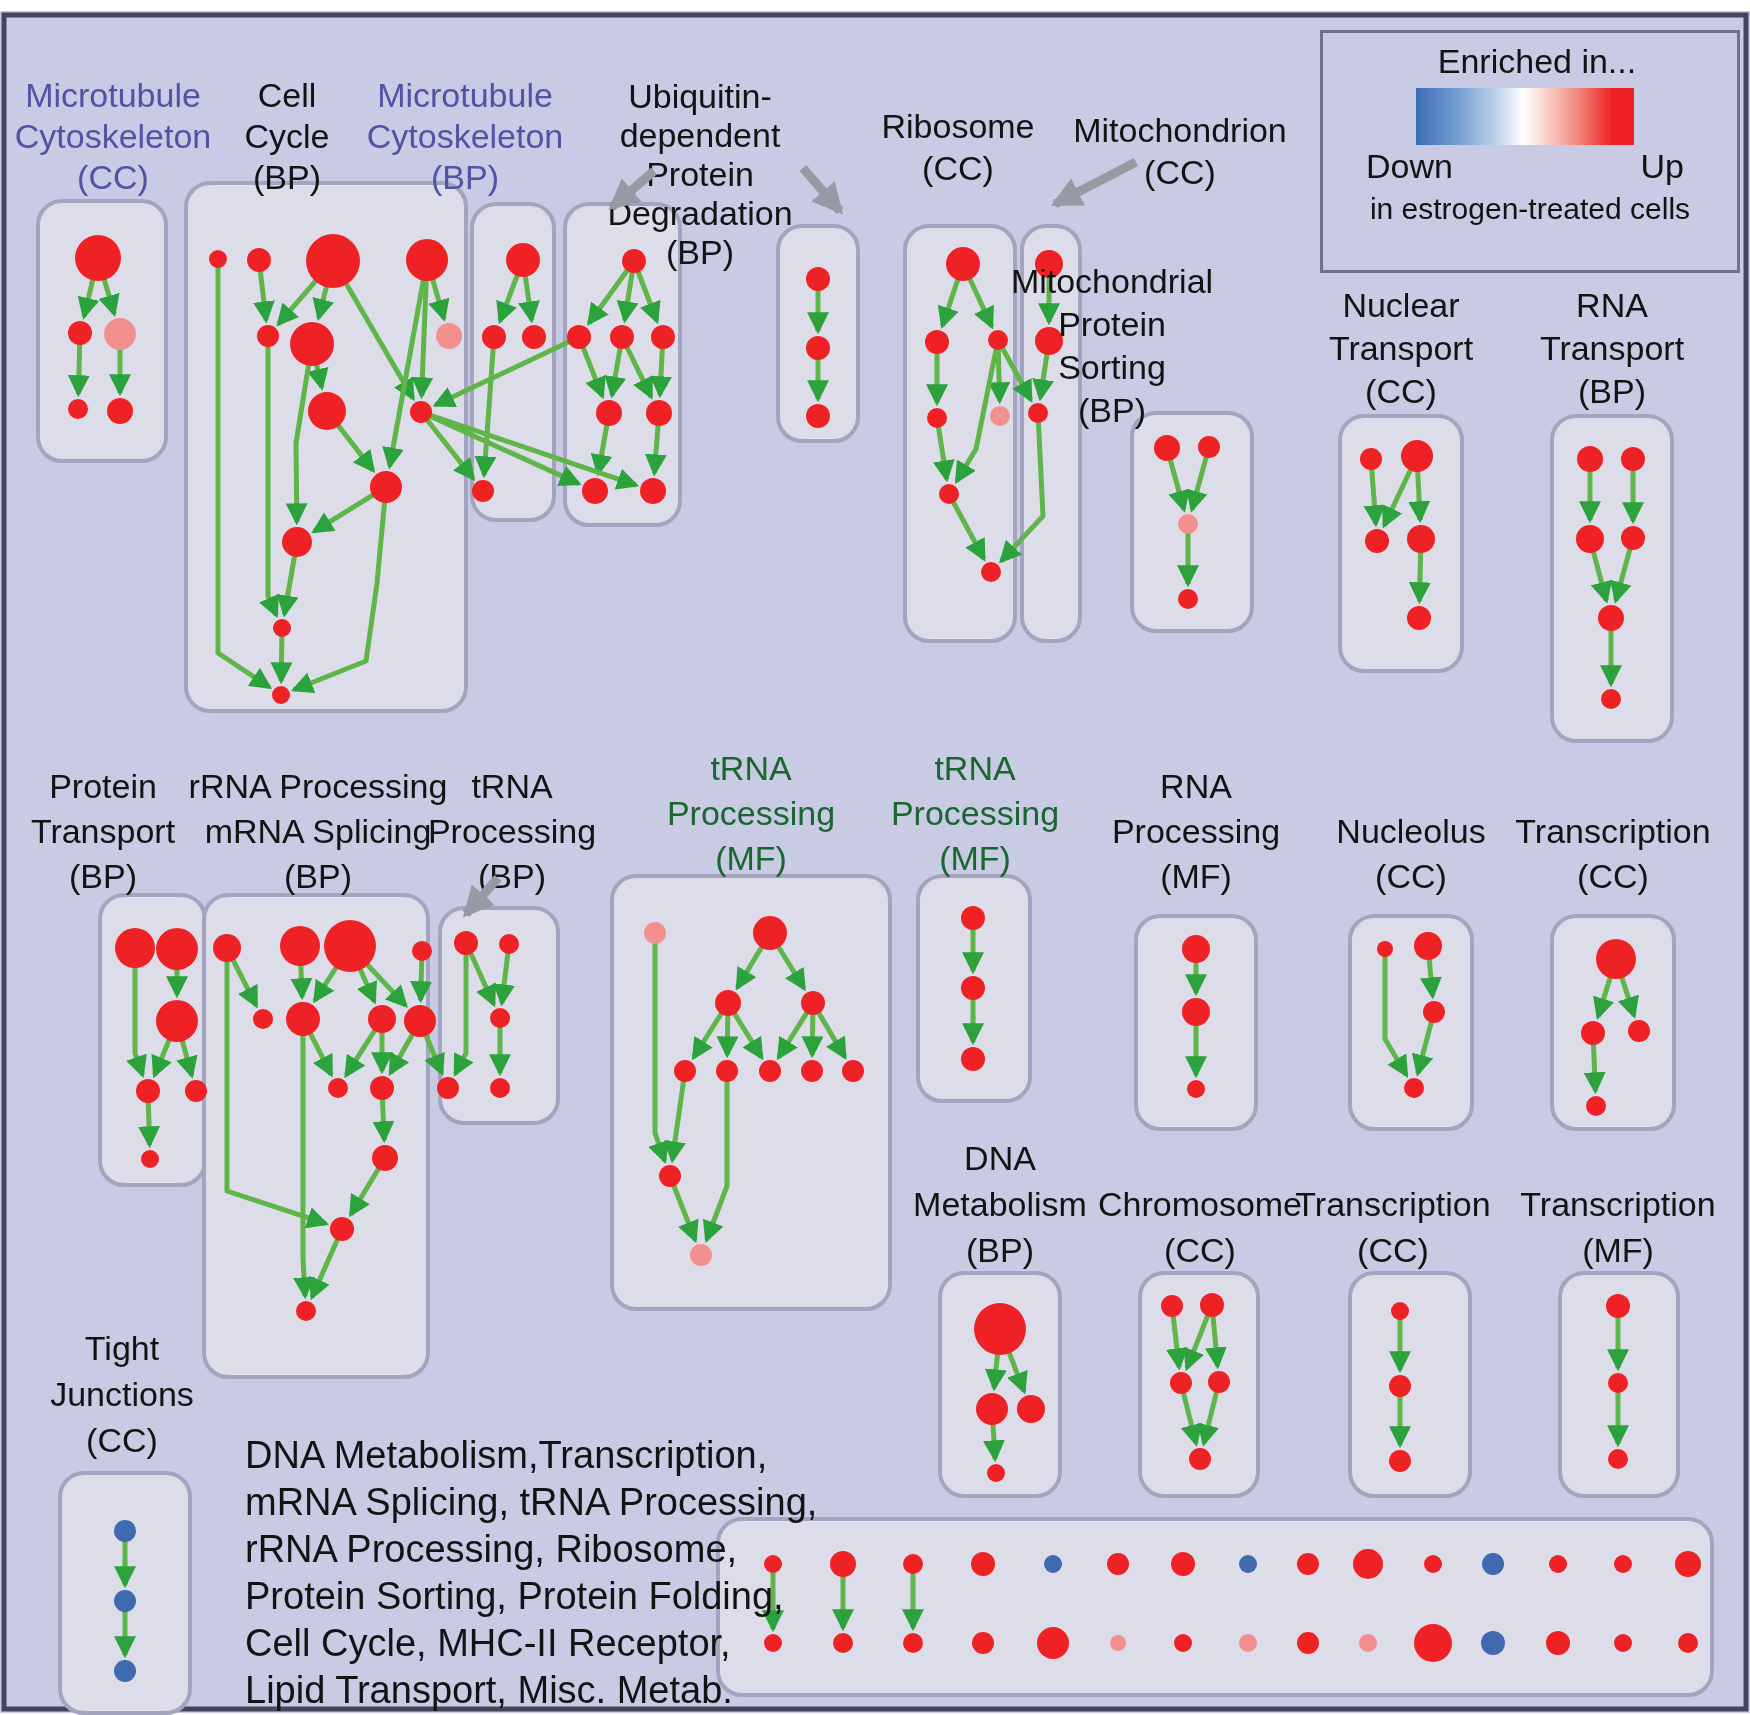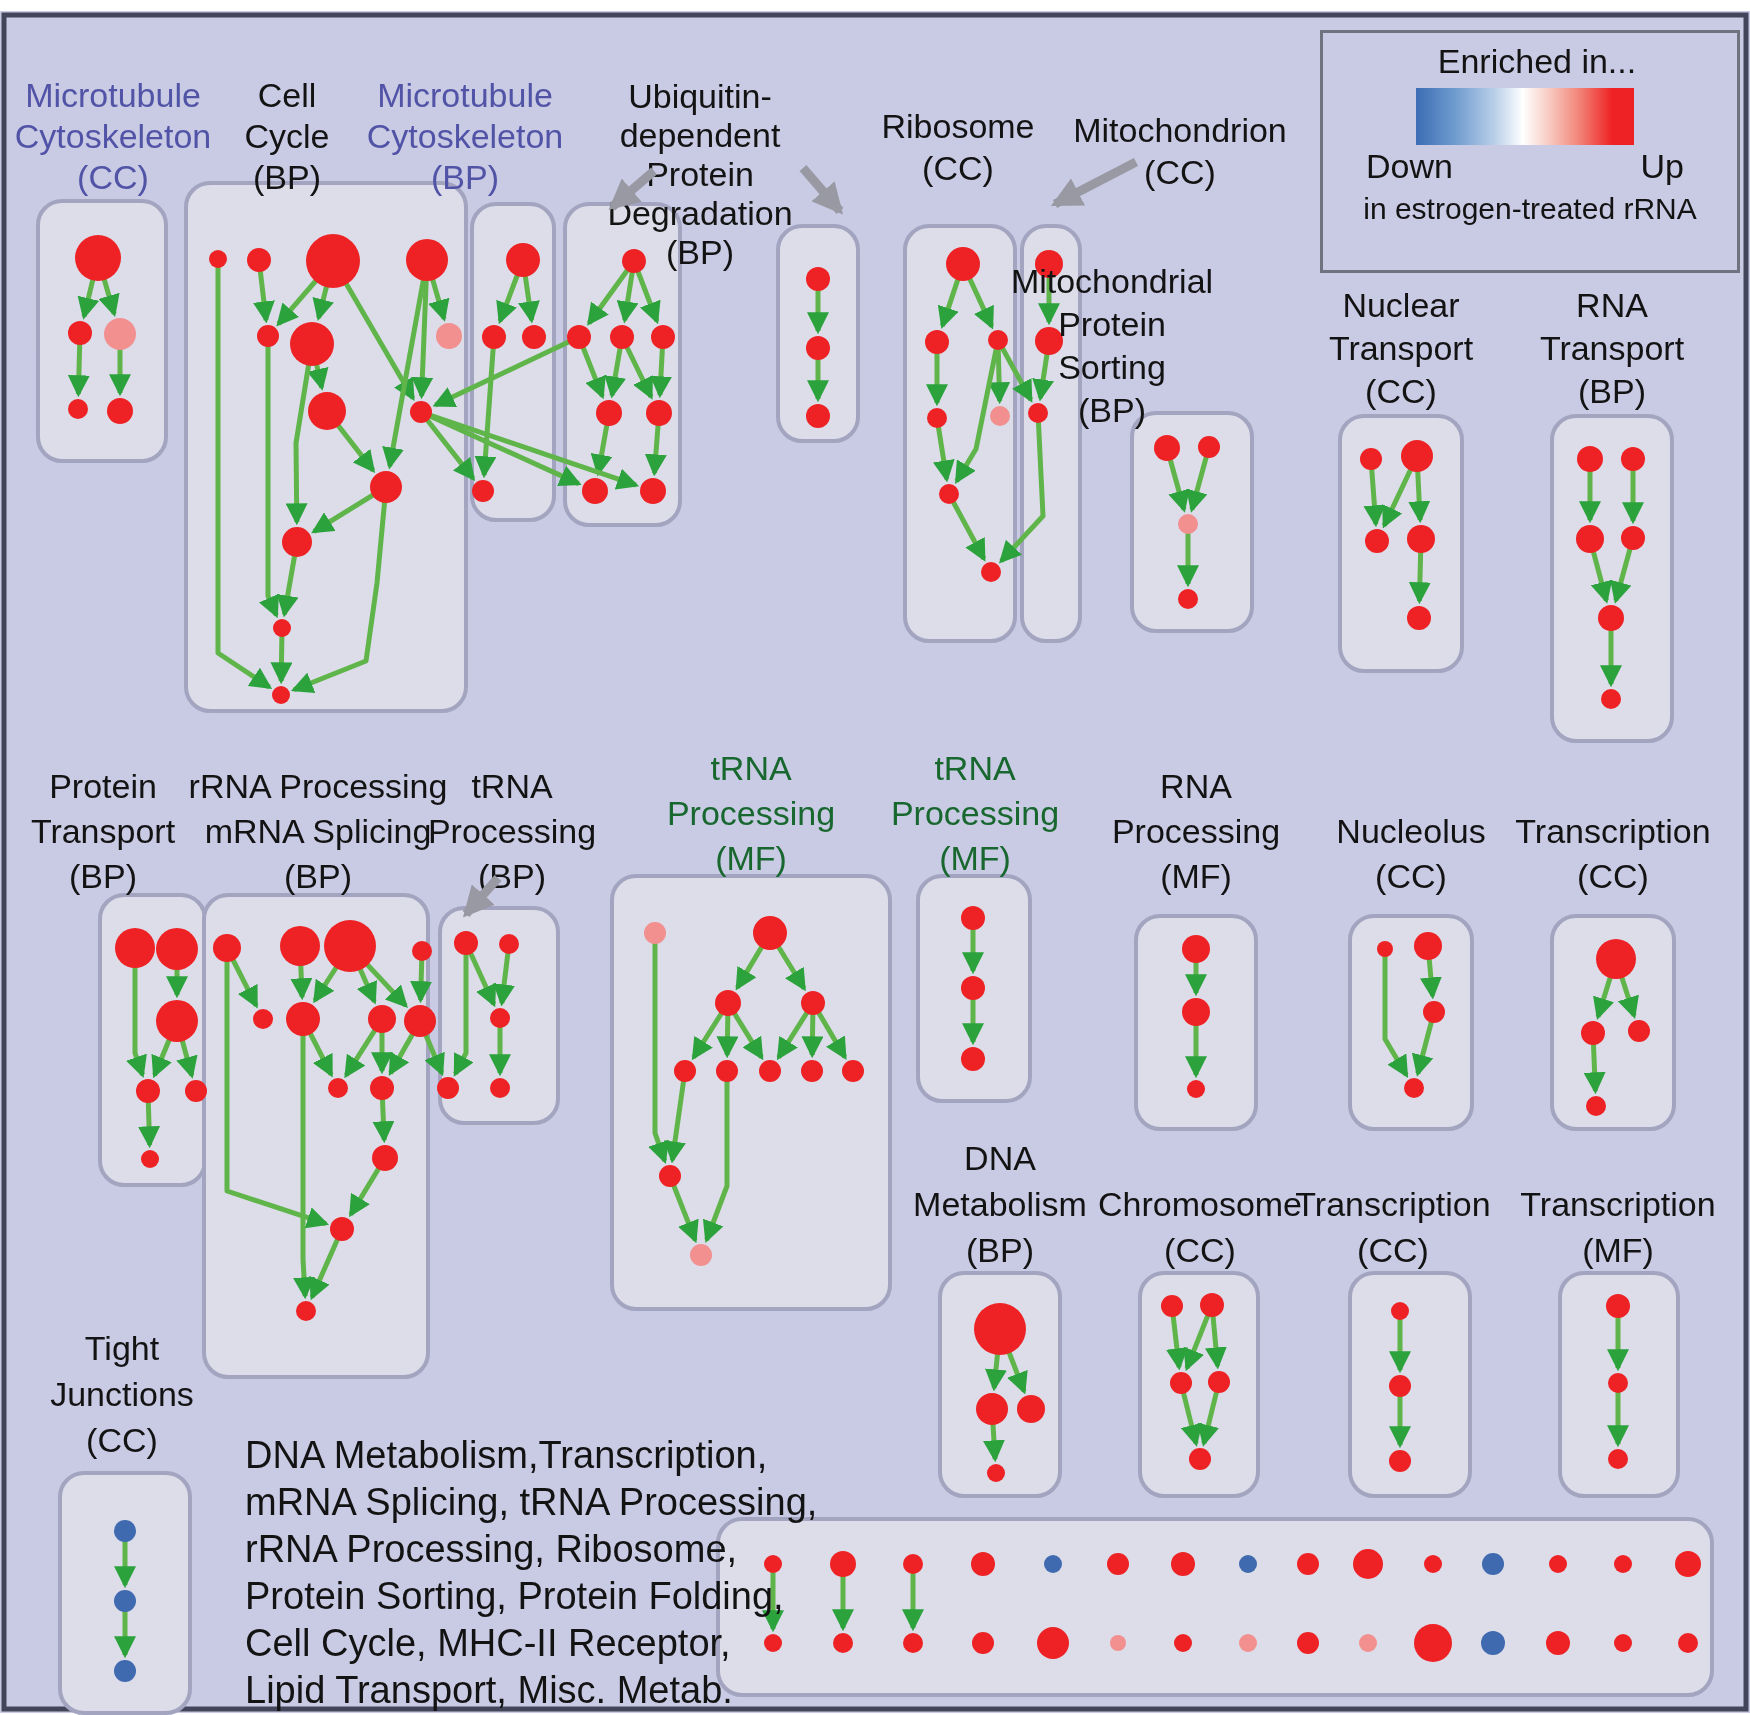--- a/index.html
+++ b/index.html
@@ -376,16 +376,16 @@
   </svg>
 
   <div id="legend" style="left: 1320px; top: 19px; width: 420px; height: 243px;">
     <div class="lg-title">Enriched in...</div>
     <div class="lg-bar" id="lg-bar" style="width: 218px; margin-left: 93px; margin-right: 103px;"></div>
     <div class="lg-ends" id="lg-ends" style="width: 318px; margin-left: 43px;">
       <span>Down</span>
       <span>Up</span>
     </div>
     <div class="lg-cap">
-      <div>in estrogen-treated rRNA</div>
+      <div>in estrogen-treated cells</div>
     </div>
   </div>
 </div>
 
 </body></html>

